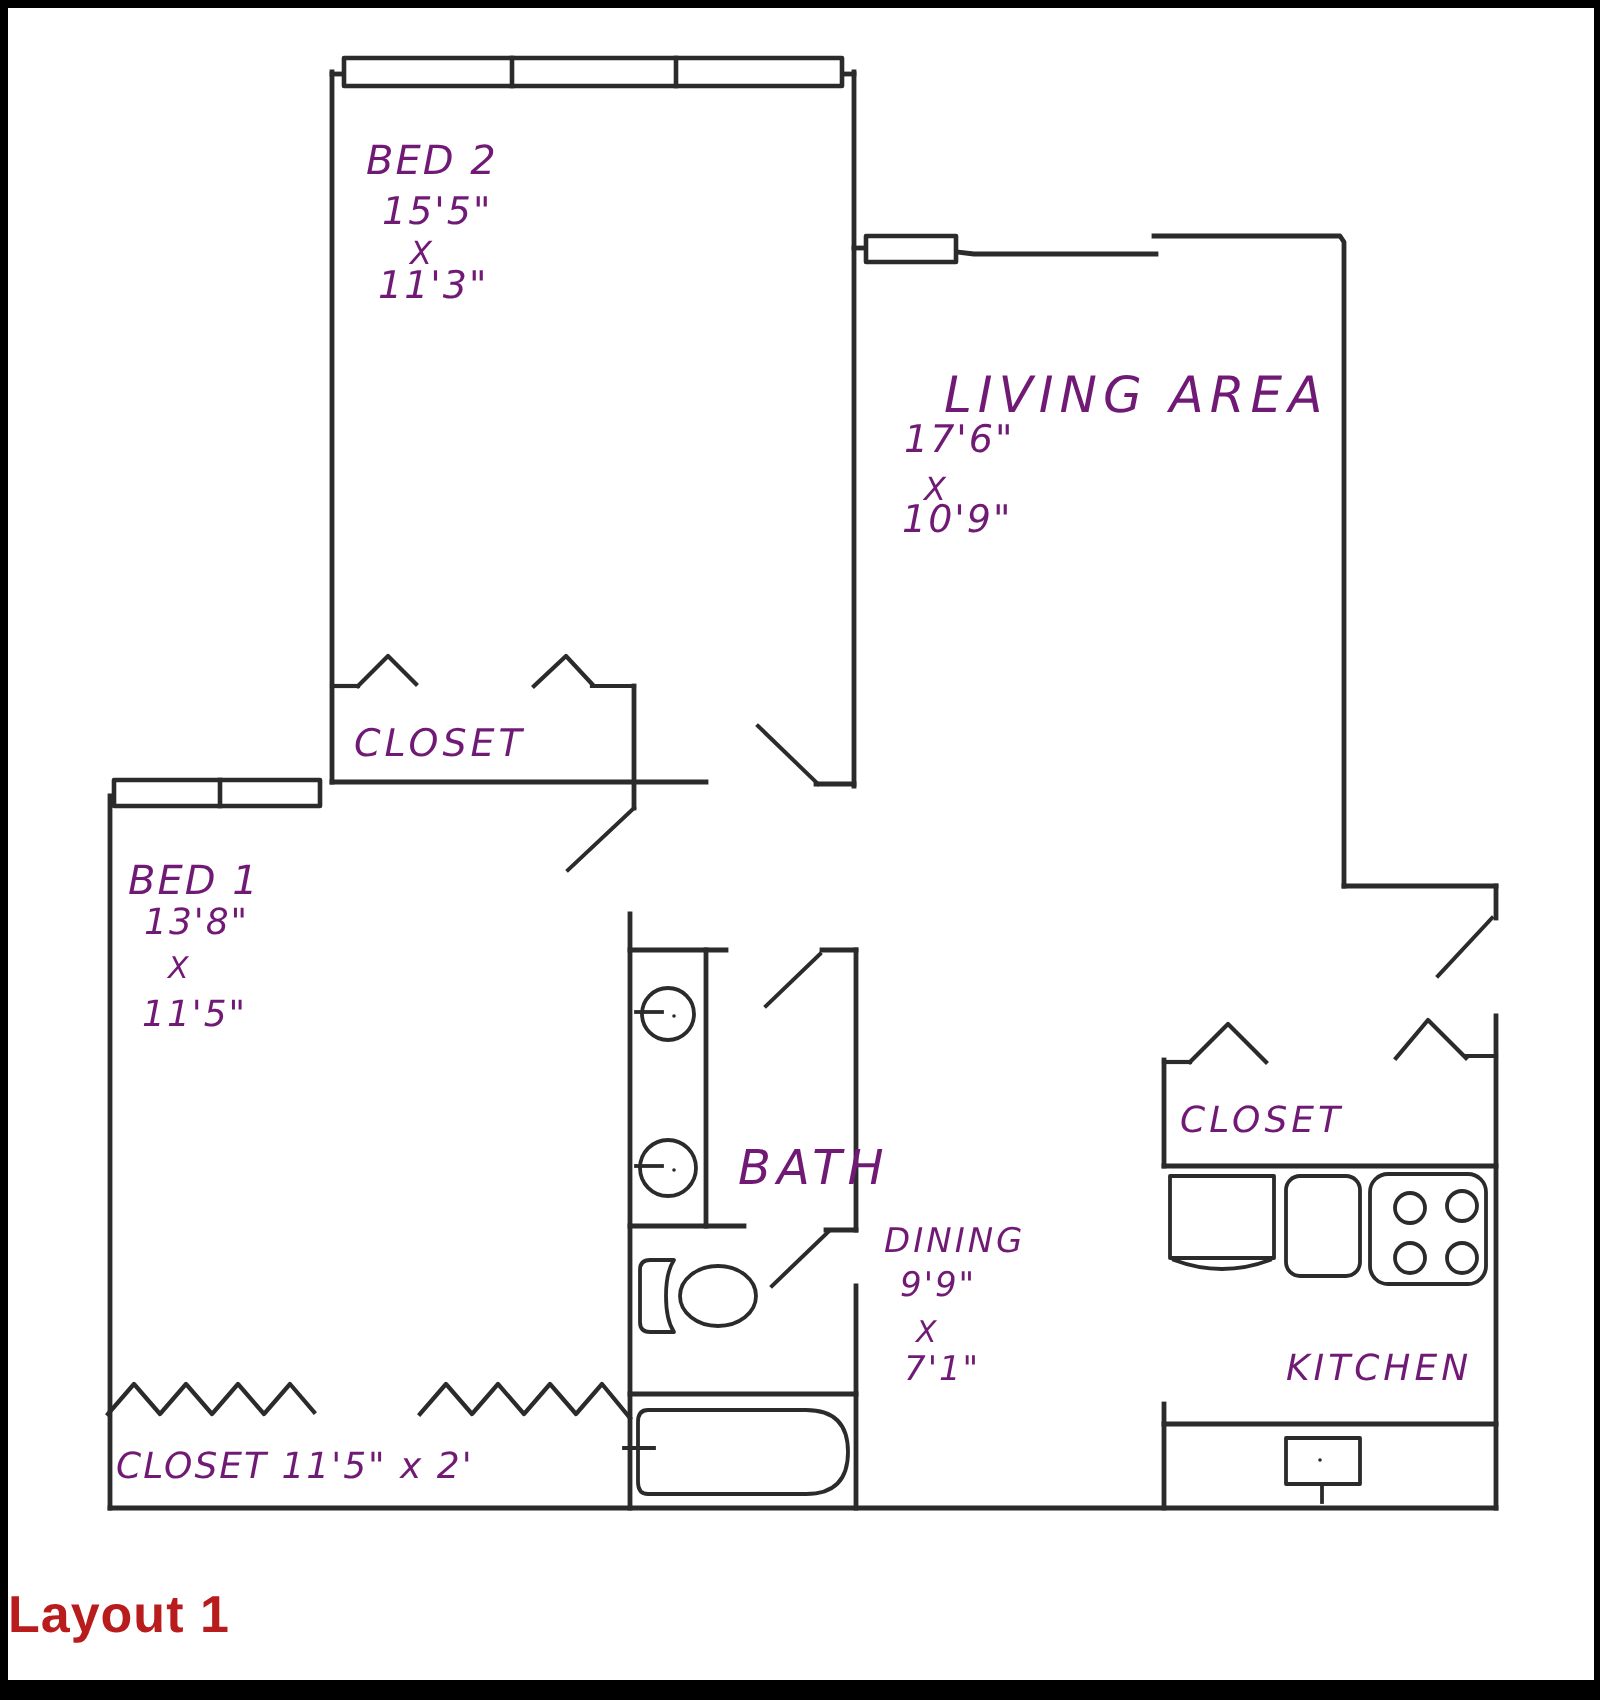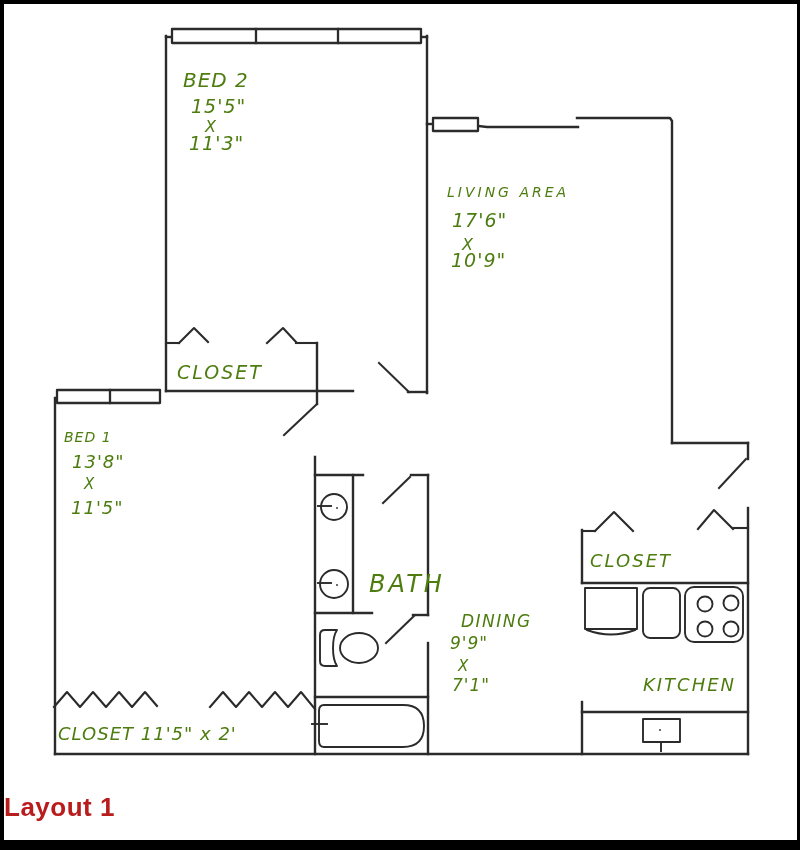--- a/index.html
+++ b/index.html
@@ -11,21 +11,21 @@
     border-style:solid;border-color:#000;
     border-width:4px 3px 10px 4px;
     overflow:hidden;
     font-family:"DejaVu Sans",sans-serif;
   }
   svg.plan{position:absolute;left:-4px;top:-4px;width:800px;height:850px;}
   .lbl{
     position:absolute;
     font-family:"DejaVu Sans",sans-serif;
     font-style:italic;
-    color:#4d7c0f;
+    color:#701a75;
     letter-spacing:1px;
     white-space:nowrap;
     line-height:1;
   }
   .caption{
     position:absolute;
     left:0;top:788px;width:793px;
     text-align:left;
     font-family:"Liberation Sans",sans-serif;
     font-style:normal;
@@ -168,35 +168,35 @@
         <circle cx="660" cy="730" r="0.9" fill="#2b2b2b" stroke="none"></circle>
       </g>
     </g>
   </svg>
 
   <div class="lbl" style="left:179px;top:66px;font-size:20px;">BED 2</div>
   <div class="lbl" style="left:187px;top:93px;font-size:19px;">15'5"</div>
   <div class="lbl" style="left:201px;top:115px;font-size:16px;">X</div>
   <div class="lbl" style="left:185px;top:130px;font-size:19px;">11'3"</div>
 
-  <div class="lbl" style="left:443px;top:181px;font-size:14px;letter-spacing:3px;">LIVING AREA</div>
+  <div class="lbl" style="left:468px;top:181px;font-size:25px;letter-spacing:3px;">LIVING AREA</div>
   <div class="lbl" style="left:448px;top:207px;font-size:19px;">17'6"</div>
   <div class="lbl" style="left:458px;top:233px;font-size:16px;">X</div>
   <div class="lbl" style="left:447px;top:247px;font-size:19px;">10'9"</div>
 
   <div class="lbl" style="left:173px;top:359px;font-size:19px;letter-spacing:2px;">CLOSET</div>
 
-  <div class="lbl" style="left:60px;top:426px;font-size:14px;">BED 1</div>
+  <div class="lbl" style="left:60px;top:426px;font-size:20px;">BED 1</div>
   <div class="lbl" style="left:68px;top:449px;font-size:18px;">13'8"</div>
   <div class="lbl" style="left:80px;top:473px;font-size:15px;">X</div>
   <div class="lbl" style="left:67px;top:495px;font-size:18px;">11'5"</div>
 
   <div class="lbl" style="left:365px;top:568px;font-size:24px;letter-spacing:3px;">BATH</div>
 
-  <div class="lbl" style="left:457px;top:609px;font-size:17px;letter-spacing:1.5px;">DINING</div>
+  <div class="lbl" style="left:438px;top:609px;font-size:17px;letter-spacing:1.5px;">DINING</div>
   <div class="lbl" style="left:446px;top:631px;font-size:17px;">9'9"</div>
   <div class="lbl" style="left:454px;top:655px;font-size:15px;">X</div>
   <div class="lbl" style="left:448px;top:673px;font-size:17px;">7'1"</div>
 
   <div class="lbl" style="left:586px;top:548px;font-size:18px;letter-spacing:2px;">CLOSET</div>
   <div class="lbl" style="left:639px;top:672px;font-size:18px;letter-spacing:2px;text-align:center;">KITCHEN</div>
 
   <div class="lbl" style="left:54px;top:721px;font-size:18px;">CLOSET 11'5" x 2'</div>
 
   <div class="caption">Layout 1</div>

